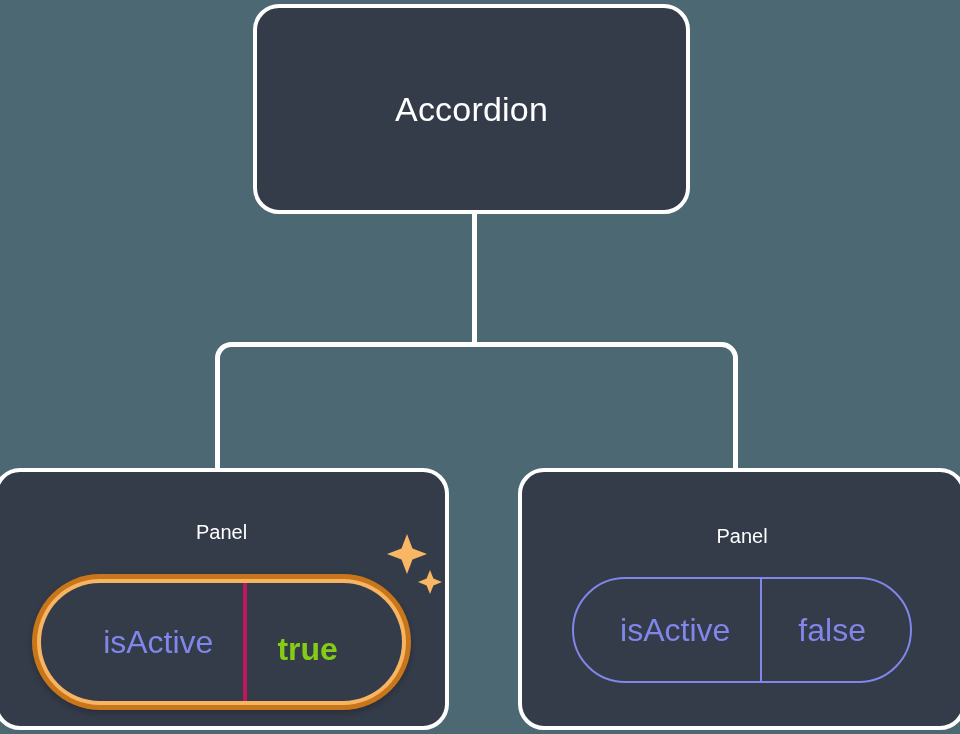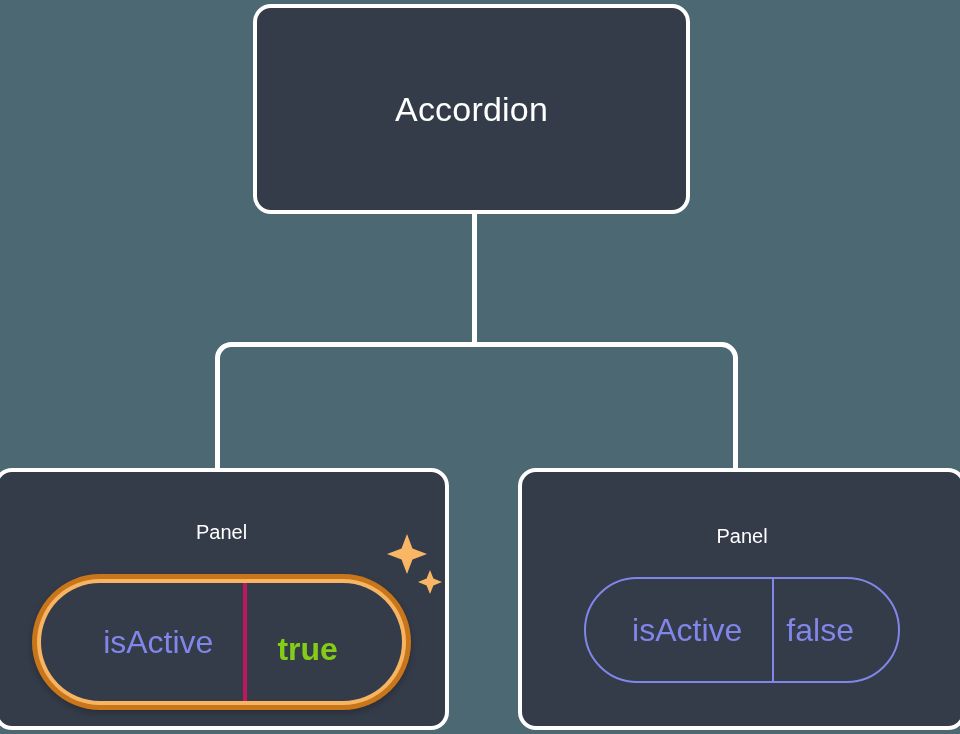--- a/index.html
+++ b/index.html
@@ -28,21 +28,21 @@
     height: 734px;
     pointer-events: none;
   }
 
   
   .node {
     position: absolute;
     box-sizing: border-box;
     background: #343b49;
     border: 4px solid #ffffff;
-    border-radius: 18px;
+    border-radius: 26px;
   }
   .node-root {
     left: 253px;
     top: 4px;
     width: 437px;
     height: 210px;
     display: flex;
     align-items: center;
     justify-content: center;
   }
@@ -104,21 +104,21 @@
     display: flex;
     align-items: center;
     justify-content: center;
     color: #8086ea;
     font-size: 32px;
     font-weight: 400;
     line-height: 1;
   }
   .pill-plain .pill-key { padding: 0 30px 0 46px; }
   .pill-plain .pill-val {
-    padding: 0 44px 0 12px;
+    padding: 0 44px 0 36px;
     border-left: 2px solid #8086ea;
   }
 
   
   .pill-hl {
     height: 136px;
     border-radius: 999px;
     background: #c9761b;
     padding: 5px;
     box-shadow: 0 3px 6px rgba(0,0,0,0.22);

